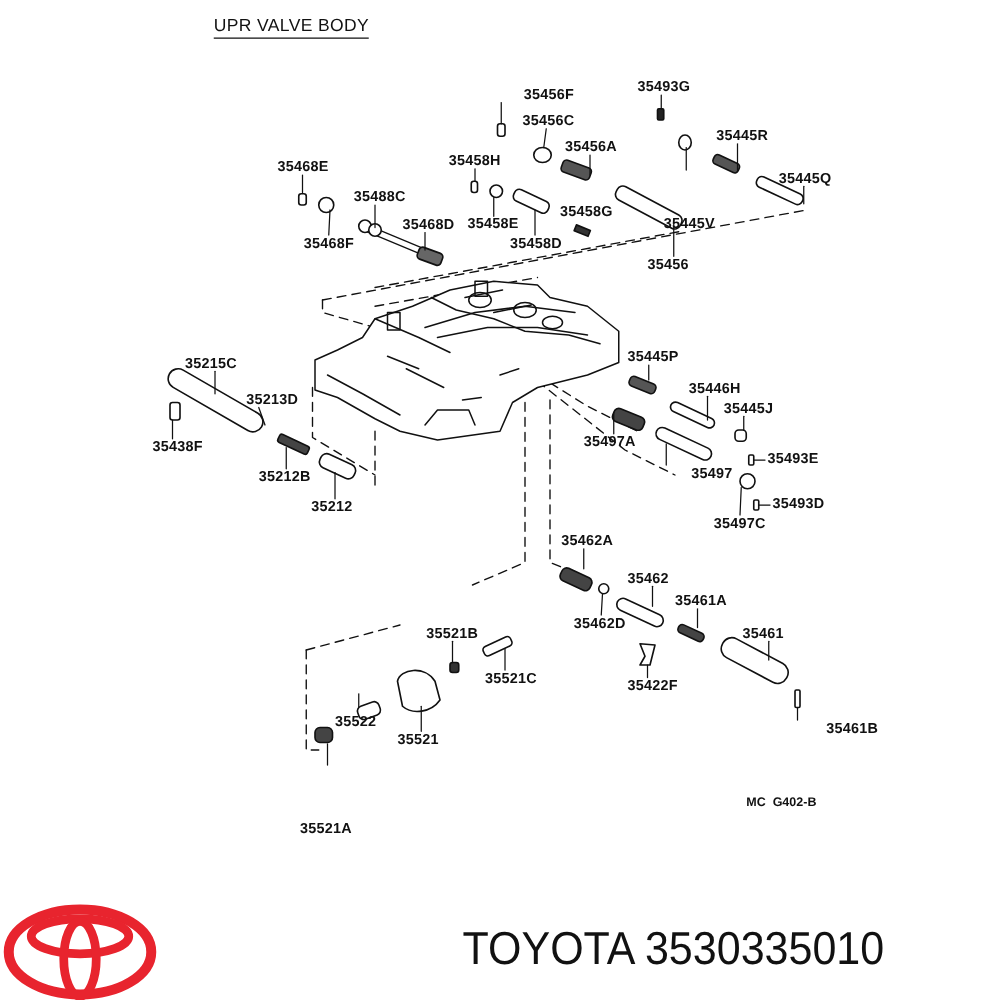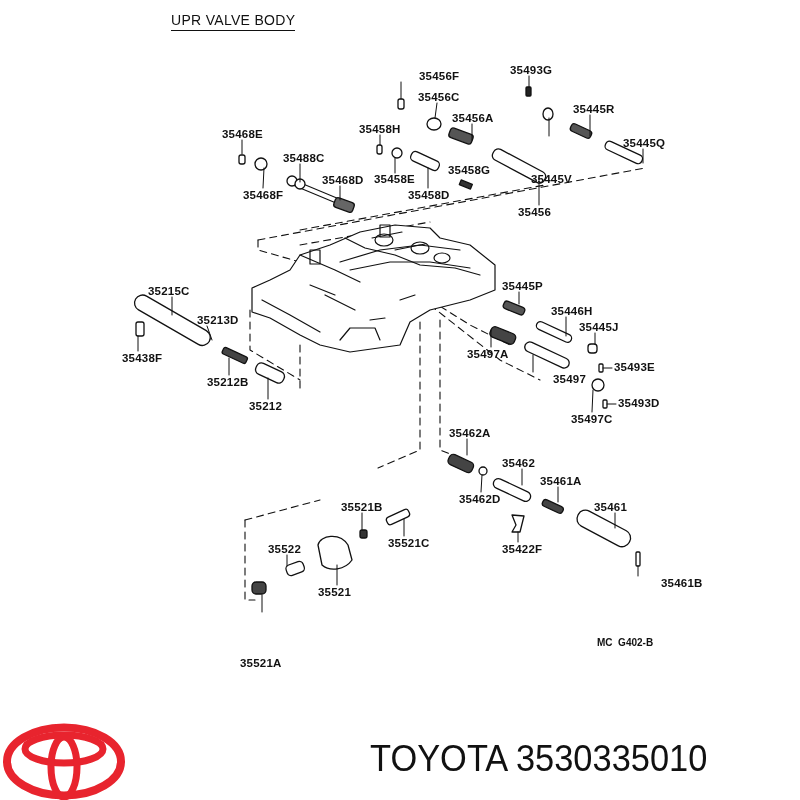--- a/index.html
+++ b/index.html
@@ -177,21 +177,21 @@
     <div class="lbl" style="left: 249px; top: 400px;">35212</div>
     <div class="lbl" style="left: 618px; top: 397px;">35493D</div>
     <div class="lbl" style="left: 571px; top: 413px;">35497C</div>
     <div class="lbl" style="left: 449px; top: 427px;">35462A</div>
     <div class="lbl" style="left: 502px; top: 457px;">35462</div>
     <div class="lbl" style="left: 540px; top: 475px;">35461A</div>
     <div class="lbl" style="left: 459px; top: 493px;">35462D</div>
     <div class="lbl" style="left: 341px; top: 501px;">35521B</div>
     <div class="lbl" style="left: 594px; top: 501px;">35461</div>
     <div class="lbl" style="left: 388px; top: 537px;">35521C</div>
-    <div class="lbl" style="left: 268px; top: 543px; text-align: right;">35522</div>
+    <div class="lbl" style="left: 268px; top: 572px; text-align: right;">35522</div>
     <div class="lbl" style="left: 502px; top: 543px;">35422F</div>
     <div class="lbl" style="left: 318px; top: 586px;">35521</div>
     <div class="lbl" style="left: 617px; top: 577px; margin-left: 44px;">35461B</div>
     <div class="lbl" style="left: 240px; top: 613px; margin-top: 44px;">35521A</div>
   </div>
 
 <div class="code">MC  G402-B</div>
 
 <svg class="logo" viewBox="0 0 124 77" xmlns="http://www.w3.org/2000/svg">
   <g fill="none" stroke="#E8242E">

